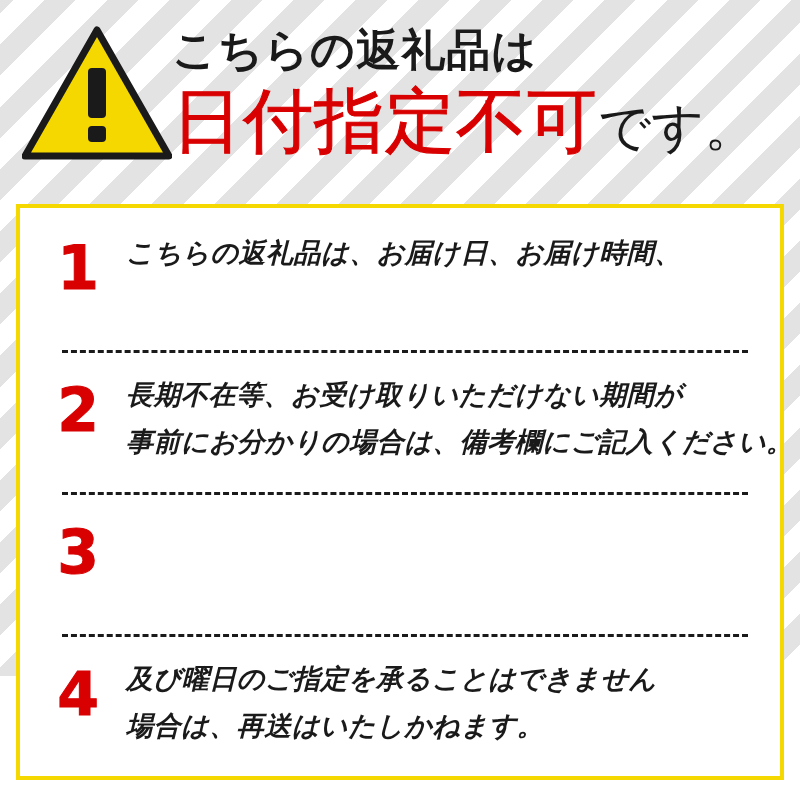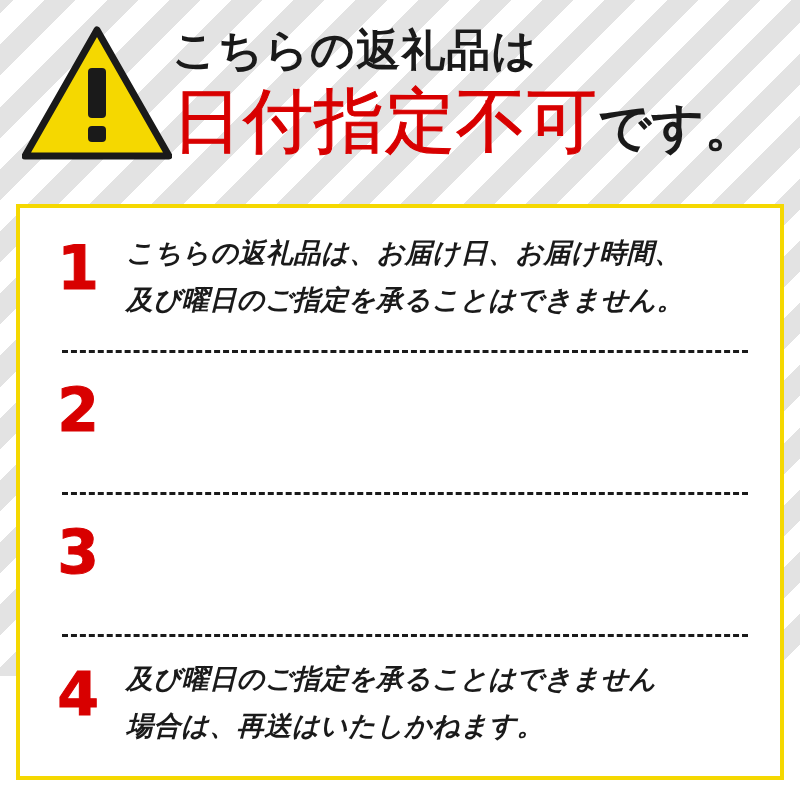--- a/index.html
+++ b/index.html
@@ -71,21 +71,21 @@
   .line2 .big-red {
     font-size: 70px;
     font-weight: normal;
     color: #d80000;
     letter-spacing: 1px;
     -webkit-text-stroke: 1px #d80000;
   }
 
   .line2 .big-black {
     font-size: 52px;
-    font-weight: bold;
+    font-weight: normal;
     color: #1a1a1a;
     letter-spacing: 0px;
   }
 
   
   .notes {
     position: absolute;
     left: 16px;
     top: 204px;
     width: 768px;
@@ -165,26 +165,29 @@
       </div>
     </div>
   </div>
 
   <div class="notes">
 
     <div class="note-row">
       <div class="note-num">1</div>
       <div class="note-body">
         <p>こちらの返礼品は、お届け日、お届け時間、</p>
-        <p>及び曜日のご指定を承ることはできません。</p>
       </div>
     </div>
 
     <div class="note-row">
       <div class="note-num">2</div>
+      <div class="note-body">
+        <p>長期不在等、お受け取りいただけない期間が</p>
+        <p>事前にお分かりの場合は、備考欄にご記入ください。</p>
+      </div>
     </div>
 
     <div class="note-row">
       <div class="note-num">3</div>
     </div>
 
     <div class="note-row">
       <div class="note-num">4</div>
       <div class="note-body">
         <p>及び曜日のご指定を承ることはできません</p>

